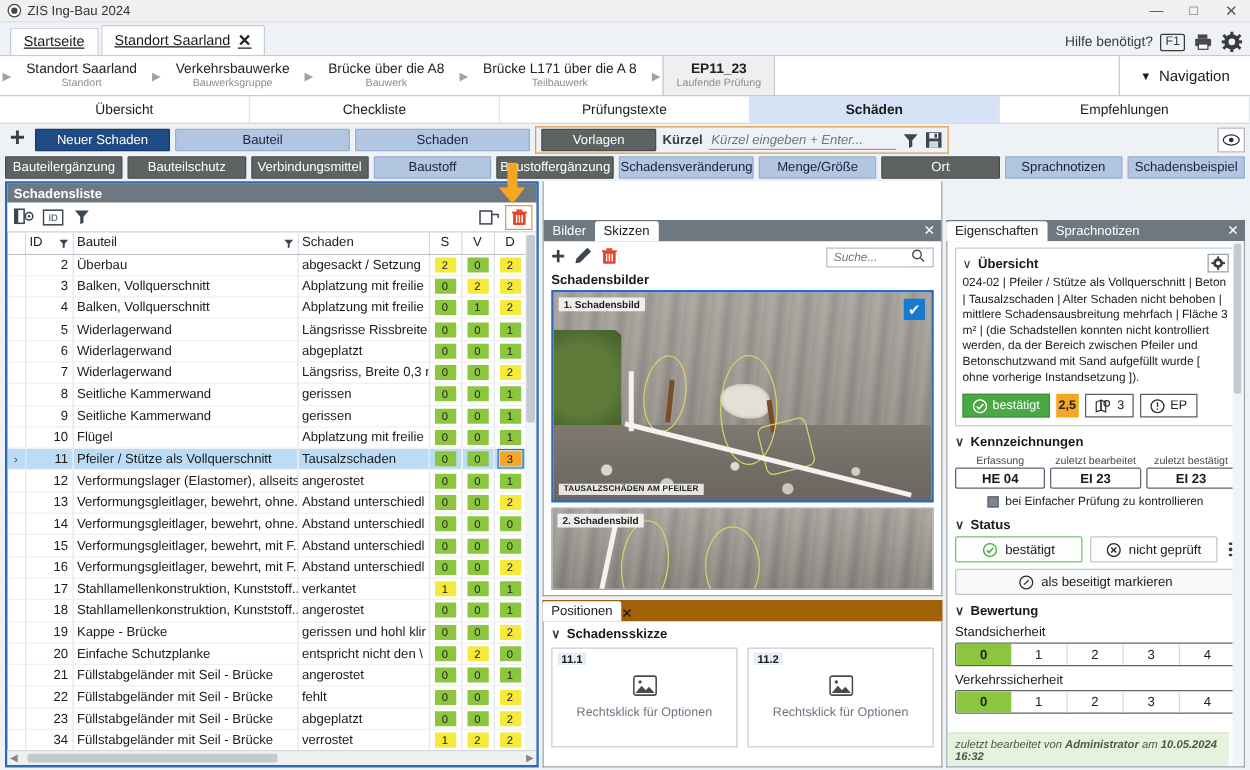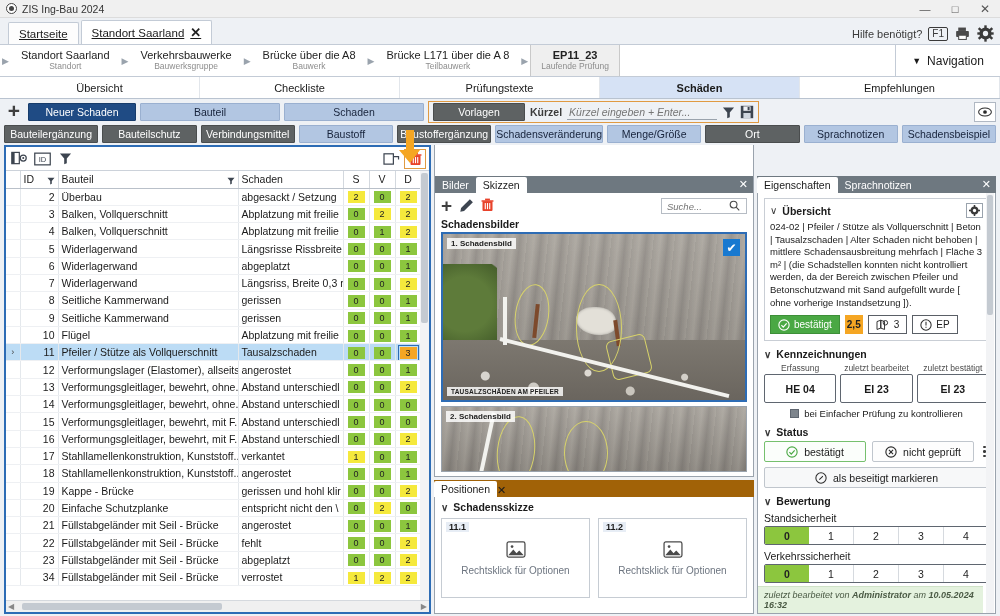--- a/index.html
+++ b/index.html
@@ -283,21 +283,21 @@
   .bdg.green { background:#4aa844; color:#fff; border:1px solid #3d8f38; }
   .bdg.orange { background:#f5a623; color:#222; font-weight:bold; padding:0 2px; }
   .bdg.outline { background:#fff; border:1px solid #5a5f66; color:#222; }
 
   .sec { margin-top:7px; }
   .sec-title { display:flex; align-items:center; gap:5px; font-size:10.5px; font-weight:bold;}
   .kz-labels { display:flex; gap:4px; margin-top:3px; }
   .kz-labels div { flex:1; text-align:center; font-size:8.5px; color:#4b4b4b; }
   .kz-vals { display:flex; gap:4px; margin-top:1px;}
   .kz-vals div {
-    flex:1; height:29px; border:1px solid #5f6670; border-radius:2px; background:#fff;
+    flex:1; height:17px; border:1px solid #5f6670; border-radius:2px; background:#fff;
     display:flex; align-items:center; justify-content:center; font-size:10.5px; font-weight:bold;
   }
   .kz-check { display:flex; align-items:center; justify-content:center; gap:5px; margin-top:5px; font-size:9.5px;}
   .kz-check .box { width:9px; height:9px; background:#7e858d; border:1px solid #5f6670;}
 
   .st-row { display:flex; gap:6px; margin-top:3px; align-items:center;}
   .st-btn {
     flex:1; height:21px; border:1px solid #c0c6cd; background:#fdfdfd; border-radius:2px;
     display:flex; align-items:center; justify-content:center; gap:6px; font-size:10.5px;
   }
@@ -467,20 +467,23 @@
     <div class="btn-blue">Menge/Größe</div>
     <div class="btn-dark">Ort</div>
     <div class="btn-blue">Sprachnotizen</div>
     <div class="btn-blue">Schadensbeispiel</div>
   </div>
 </div>
 
 <div class="main">
 
   <div class="leftpanel">
+    <div class="panel-hdr">
+      <span>Schadensliste</span>
+    </div>
     <div class="grid-toolbar">
       <span class="gt-icon">
         <svg width="17" height="15" viewBox="0 0 18 16">
             <rect x="0.8" y="1.5" width="8" height="12" fill="none" stroke="#3d4550" stroke-width="1.3"></rect>
             <rect x="0.8" y="1.5" width="3" height="12" fill="#3d4550"></rect>
             <circle cx="13" cy="7.5" r="3.2" fill="none" stroke="#3d4550" stroke-width="1.3"></circle>
             <circle cx="13" cy="7.5" r="1.1" fill="#3d4550"></circle>
           </svg>
       </span>
       <span class="gt-icon">

